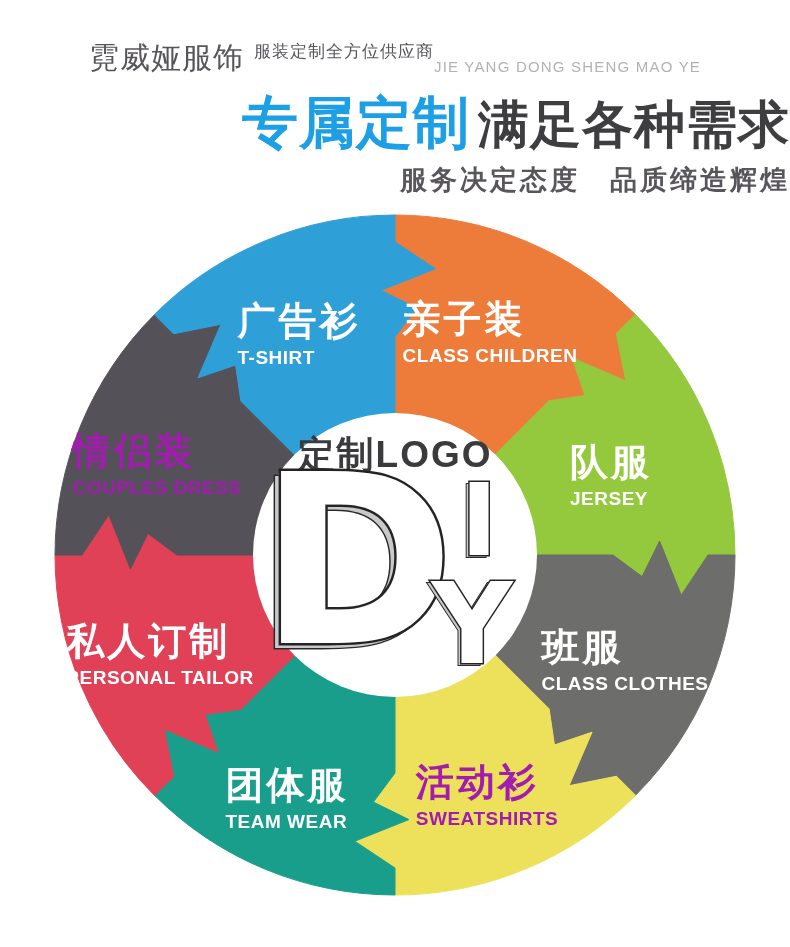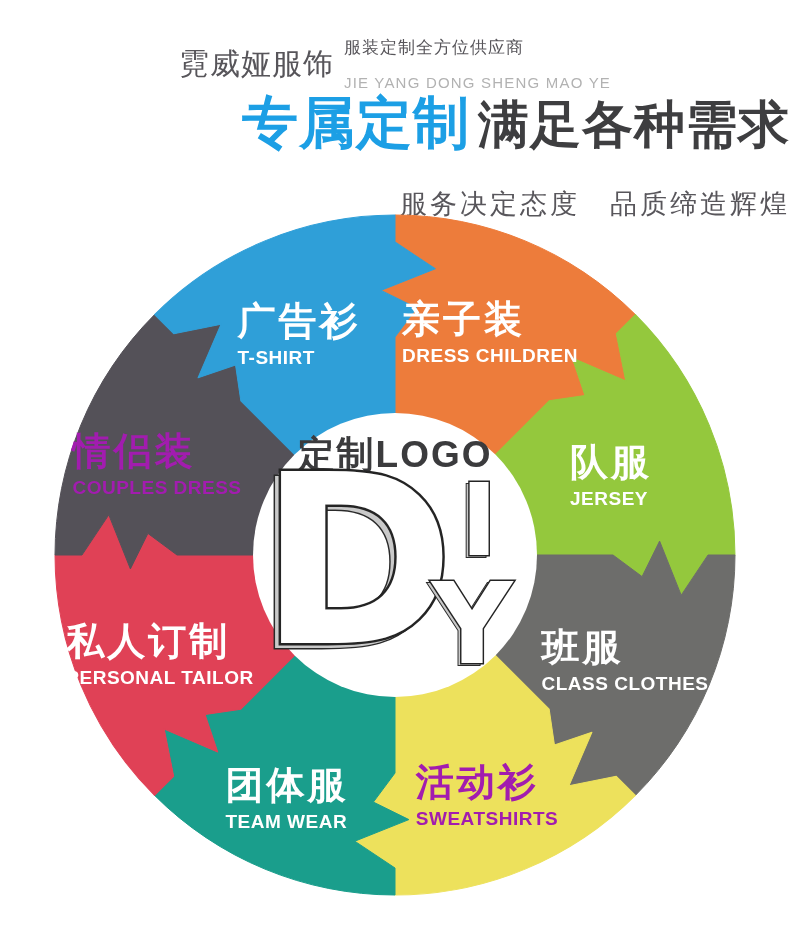--- a/index.html
+++ b/index.html
@@ -3,29 +3,29 @@
 <meta charset="utf-8">
 <style>
   * { margin:0; padding:0; box-sizing:border-box; }
   body { background:#ffffff; font-family:"Liberation Sans","DejaVu Sans",sans-serif; }
   .page { position:relative; width:790px; height:947px; background:#ffffff; overflow:hidden; margin:0 auto; }
 
   
   .header { position:absolute; top:38px; left:0; width:100%;
             display:flex; justify-content:center; align-items:center; gap:10px; }
   .brand { font-size:30px; color:#57555a; letter-spacing:1px; }
-  .tagline-block { display:flex; flex-direction:column; line-height:1.15; }
+  .tagline-block { display:flex; line-height:1.15; }
   .tagline { font-size:17px; color:#57555a; letter-spacing:1px; }
   .pinyin { font-size:15px; color:#b2b2b2; letter-spacing:1.2px; margin-top:16px; }
 
   
   .hero { position:absolute; top:86px; left:0; width:100%; text-align:right; }
   .hero-title { font-size:51px; color:#3e3e40; font-weight:700; letter-spacing:1px; white-space:nowrap; }
   .hero-title .hl { font-size:56px; font-weight:700; margin-right:8px; }
-  .hero-subtitle { margin-top:24px; font-size:27px; color:#58565b; letter-spacing:3px; }
+  .hero-subtitle { margin-top:0; font-size:27px; color:#58565b; letter-spacing:3px;font-weight:bold; }
 
   
   .wheel { position:absolute; left:45px; top:205px; width:700px; height:700px; }
   .wheel svg { position:absolute; left:0; top:0; }
   .wheel use { stroke-width:1; stroke-linejoin:round; }
 
   .seg-label { position:absolute; transform:translate(-50%,-50%); 
                color:#ffffff; white-space:nowrap; z-index:2; }
   .seg-label .zh { font-size:38px; font-weight:700; letter-spacing:3px; }
   .seg-label .en { font-size:19px; font-weight:700; letter-spacing:0.5px; }
@@ -87,21 +87,21 @@
 
       <text class="letter-shadow ltr-sm-shadow ltr-i-sh" x="81" y="2" text-anchor="middle">I</text>
       <text class="letter ltr-i" x="84" y="0" text-anchor="middle">I</text>
 
       <text class="letter-shadow ltr-sm-shadow ltr-y-sh" x="74" y="110" text-anchor="middle">Y</text>
       <text class="letter ltr-y" x="77" y="108" text-anchor="middle">Y</text>
     </svg>
 
     <div class="seg-label" style="left: 445px; top: 125px; color: rgb(255, 255, 255);">
       <div class="zh">亲子装</div>
-      <div class="en">DRESS CHILDREN</div>
+      <div class="en">CLASS CHILDREN</div>
     </div>
     <div class="seg-label" style="left: 580px; top: 453px; color: rgb(255, 255, 255);">
       <div class="zh">班服</div>
       <div class="en">CLASS CLOTHES</div>
     </div>
     <div class="seg-label" style="left: 566px; top: 268px; color: rgb(255, 255, 255);">
       <div class="zh">队服</div>
       <div class="en">JERSEY</div>
     </div>
     <div class="seg-label" style="left: 442px; top: 588px; color: #a21caf;">

